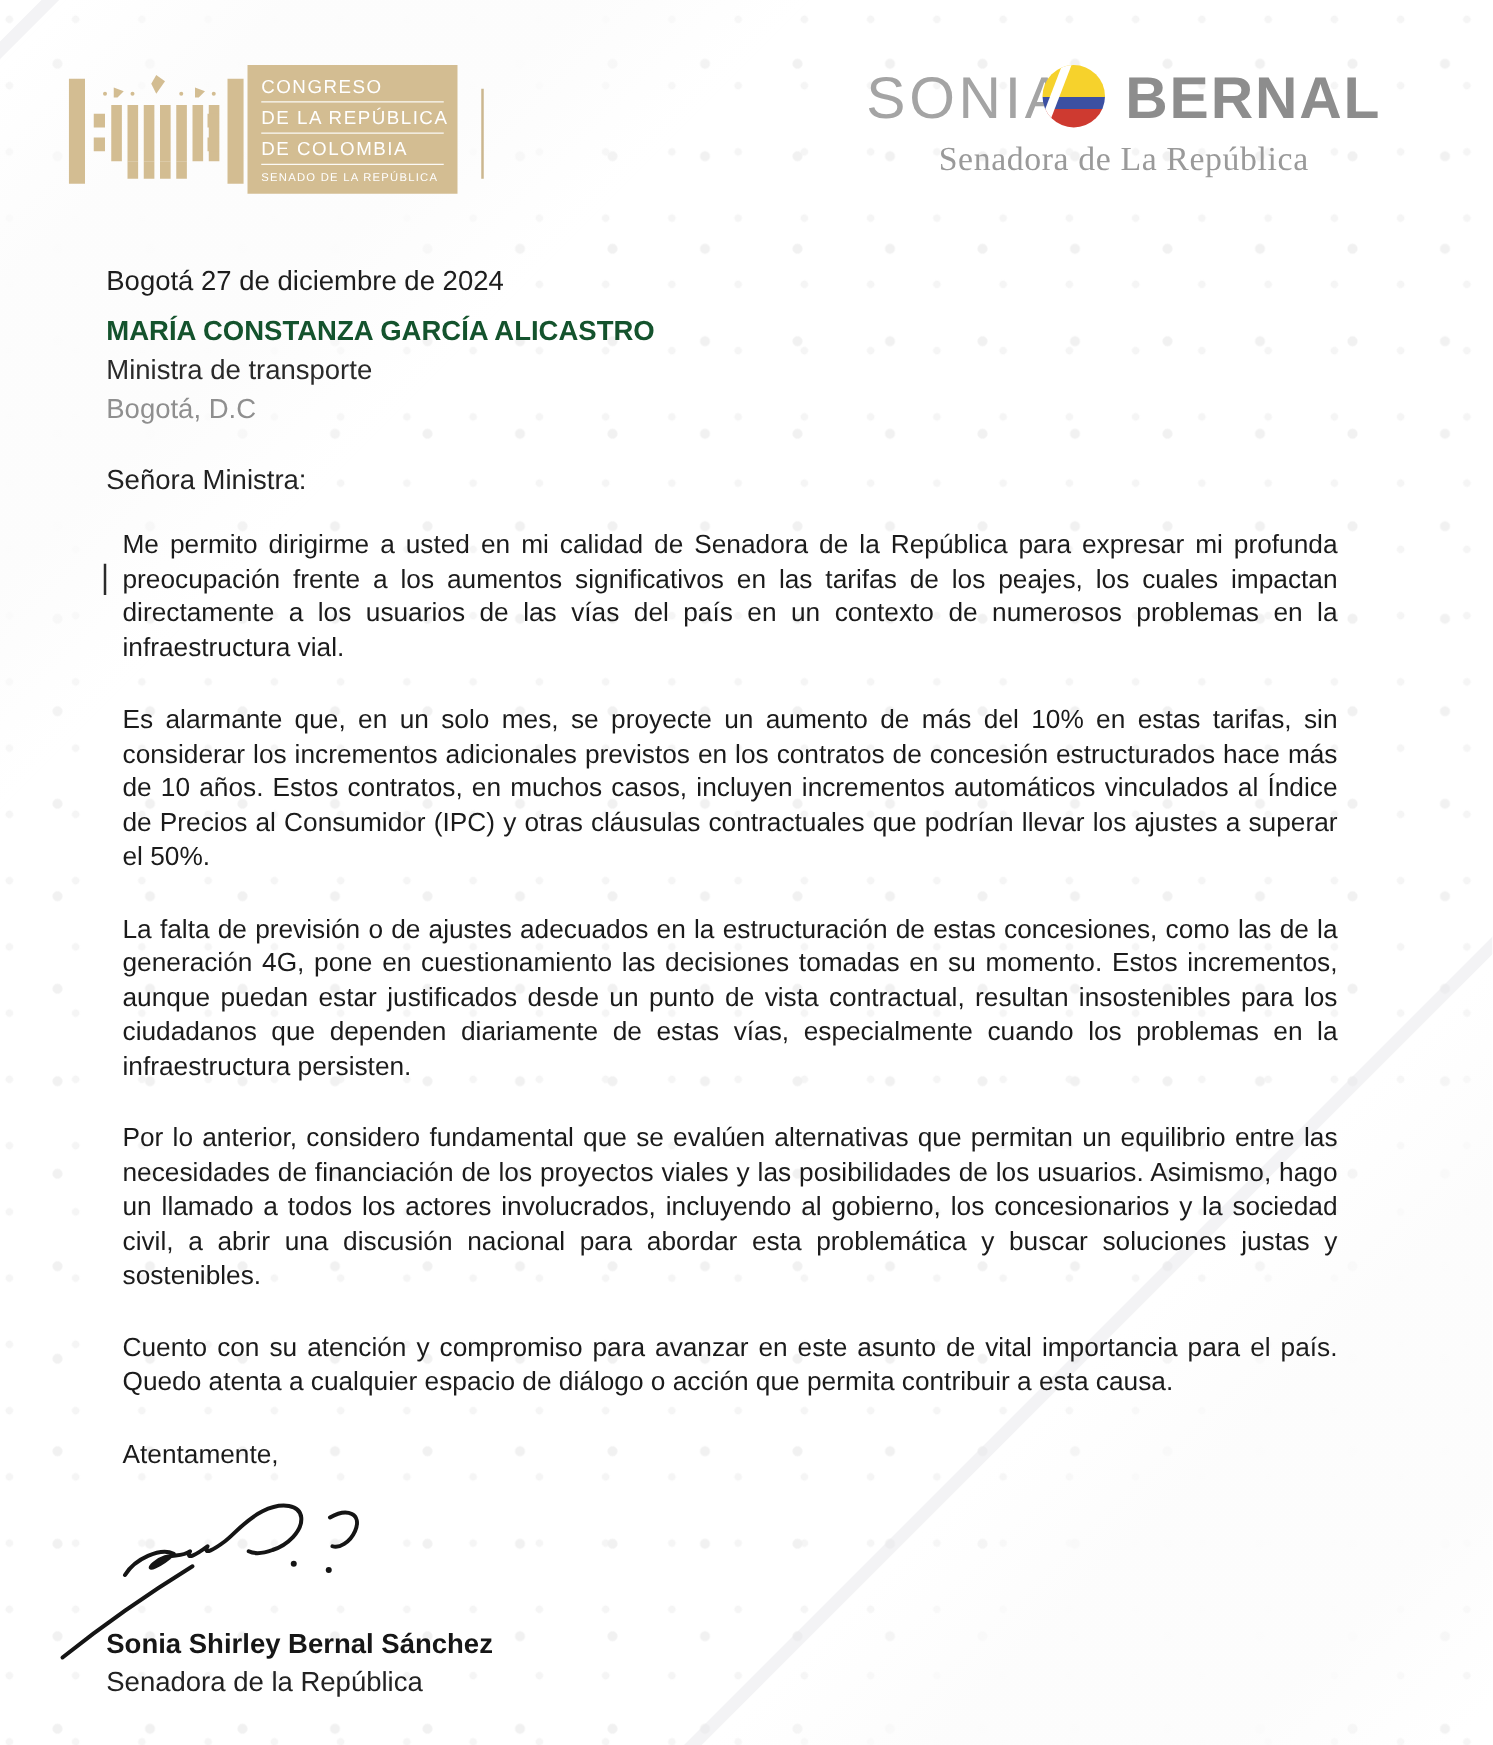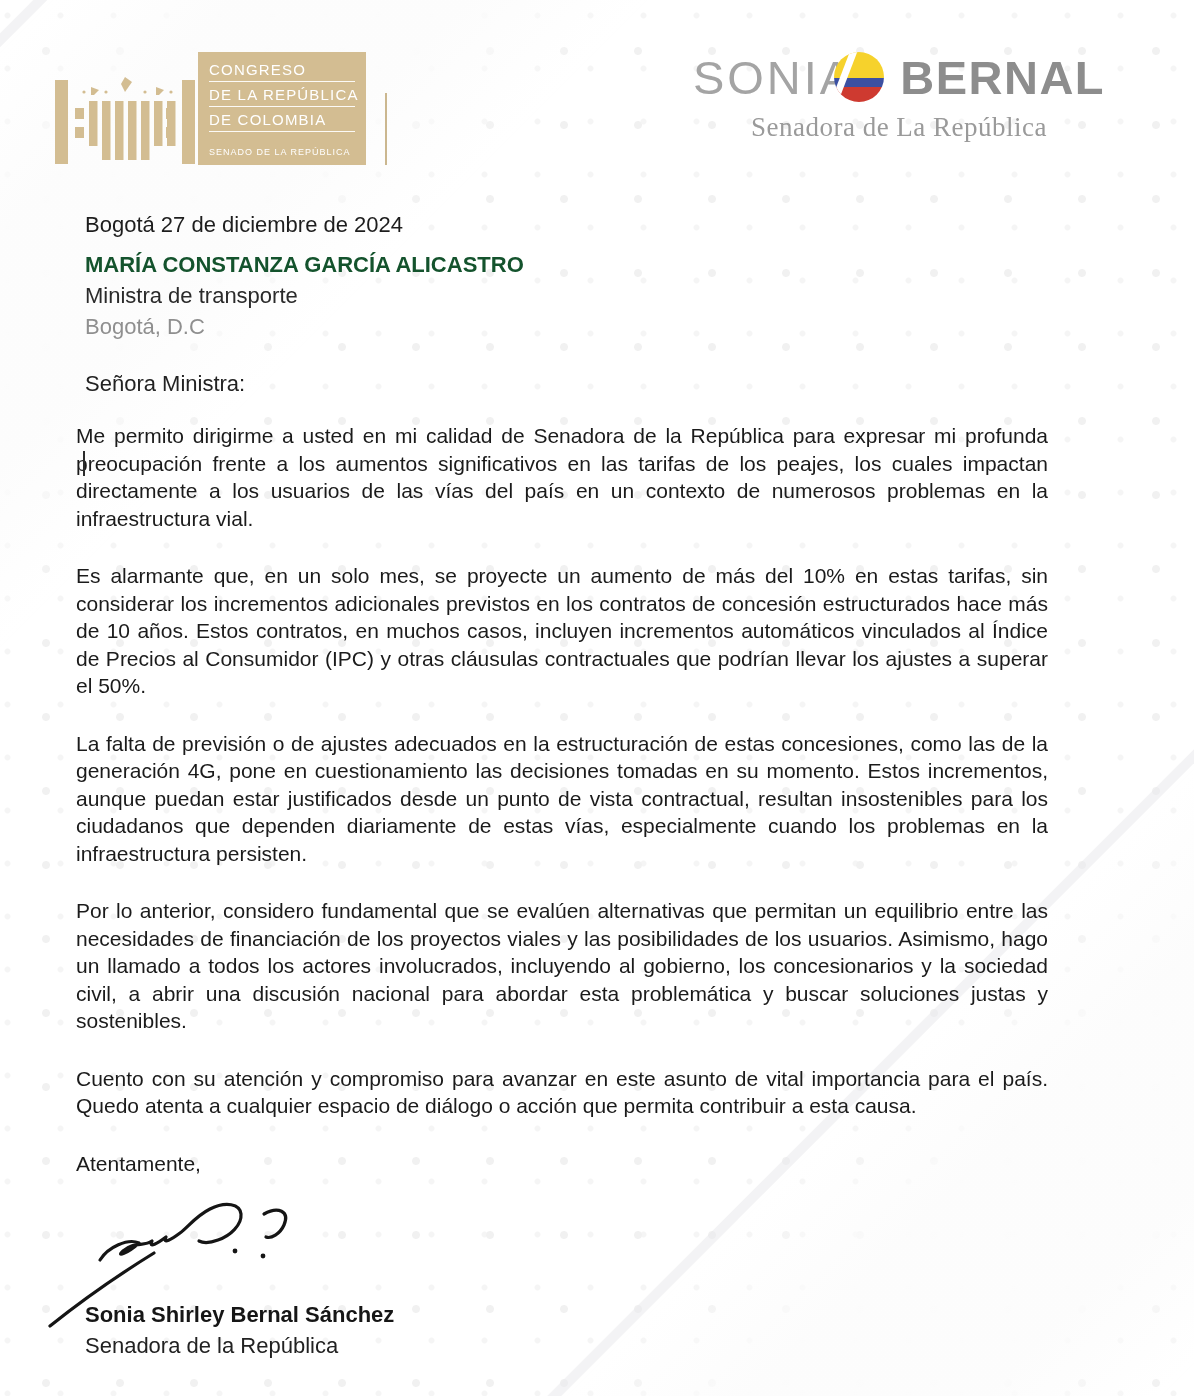--- a/index.html
+++ b/index.html
@@ -30,37 +30,37 @@
     pointer-events:none;
   }
   .bg-streak.tl{top:-140px;left:-420px;transform:rotate(-45deg);}
   .bg-streak.br{bottom:-160px;right:-420px;transform:rotate(-45deg);}
   .bg-streak.tl::after,.bg-streak.br::after{
     content:"";position:absolute;left:0;right:0;top:-14px;height:10px;
     background:rgba(234,234,236,.55);
   }
 
   
-  .congress{position:absolute;left:55px;top:52px;display:flex;align-items:flex-end;}
+  .congress{position:absolute;left:55px;top:52px;display:flex;align-items:center;}
   .capitol-svg{display:block;}
   .congress-block{
     margin-left:3px;
     width:146px;
     background:#d3bd92;
     color:#fff;
     padding:9px 11px 8px 11px;
   }
   .congress-block .big{
     font-size:15px;line-height:17px;letter-spacing:1.2px;font-weight:400;
     border-bottom:1.5px solid rgba(255,255,255,.92);
     padding-bottom:3px;margin-bottom:4px;
     white-space:nowrap;
   }
   .congress-block .small{
-    font-size:9px;letter-spacing:1px;margin-top:15px;white-space:nowrap;
+    font-size:9px;letter-spacing:1px;margin-top:5px;white-space:nowrap;
   }
   .congress-divider{
     width:2px;height:72px;background:#cbb78f;margin-left:19px;margin-top:6px;
   }
 
   
   .senator{position:absolute;left:694px;top:46px;width:410px;text-align:center;}
   .senator-name{display:flex;justify-content:center;align-items:center;height:62px;}
   .senator-first{
     font-size:47px;font-weight:400;color:#a4a4a4;letter-spacing:3px;z-index:1;
@@ -84,21 +84,21 @@
   }
 
   
   .date-line{position:absolute;left:85px;top:212px;font-size:22px;color:#1d1d1d;}
   .recipient{position:absolute;left:85px;top:249px;font-size:22px;line-height:31px;}
   .recipient .r-name{font-weight:700;color:#14532d;}
   .recipient .r-role{color:#2a2a2a;}
   .recipient .r-city{color:#8f8f8f;}
   .salutation{position:absolute;left:85px;top:371px;font-size:22px;color:#222;}
   .body-text{
-    position:absolute;left:76px;top:422px;width:972px;
+    position:absolute;left:98px;top:422px;width:972px;
     font-size:21px;line-height:27.5px;color:#1b1b1b;
   }
   .body-text p{margin:0 0 30px 0;text-align:justify;}
   .closing{margin-top:22px;text-align:left;}
   .text-cursor{
     position:absolute;left:83px;top:451px;width:1.5px;height:25px;background:#2b2b2b;
   }
 
   
   .signature-svg{position:absolute;left:42px;top:1198px;}

